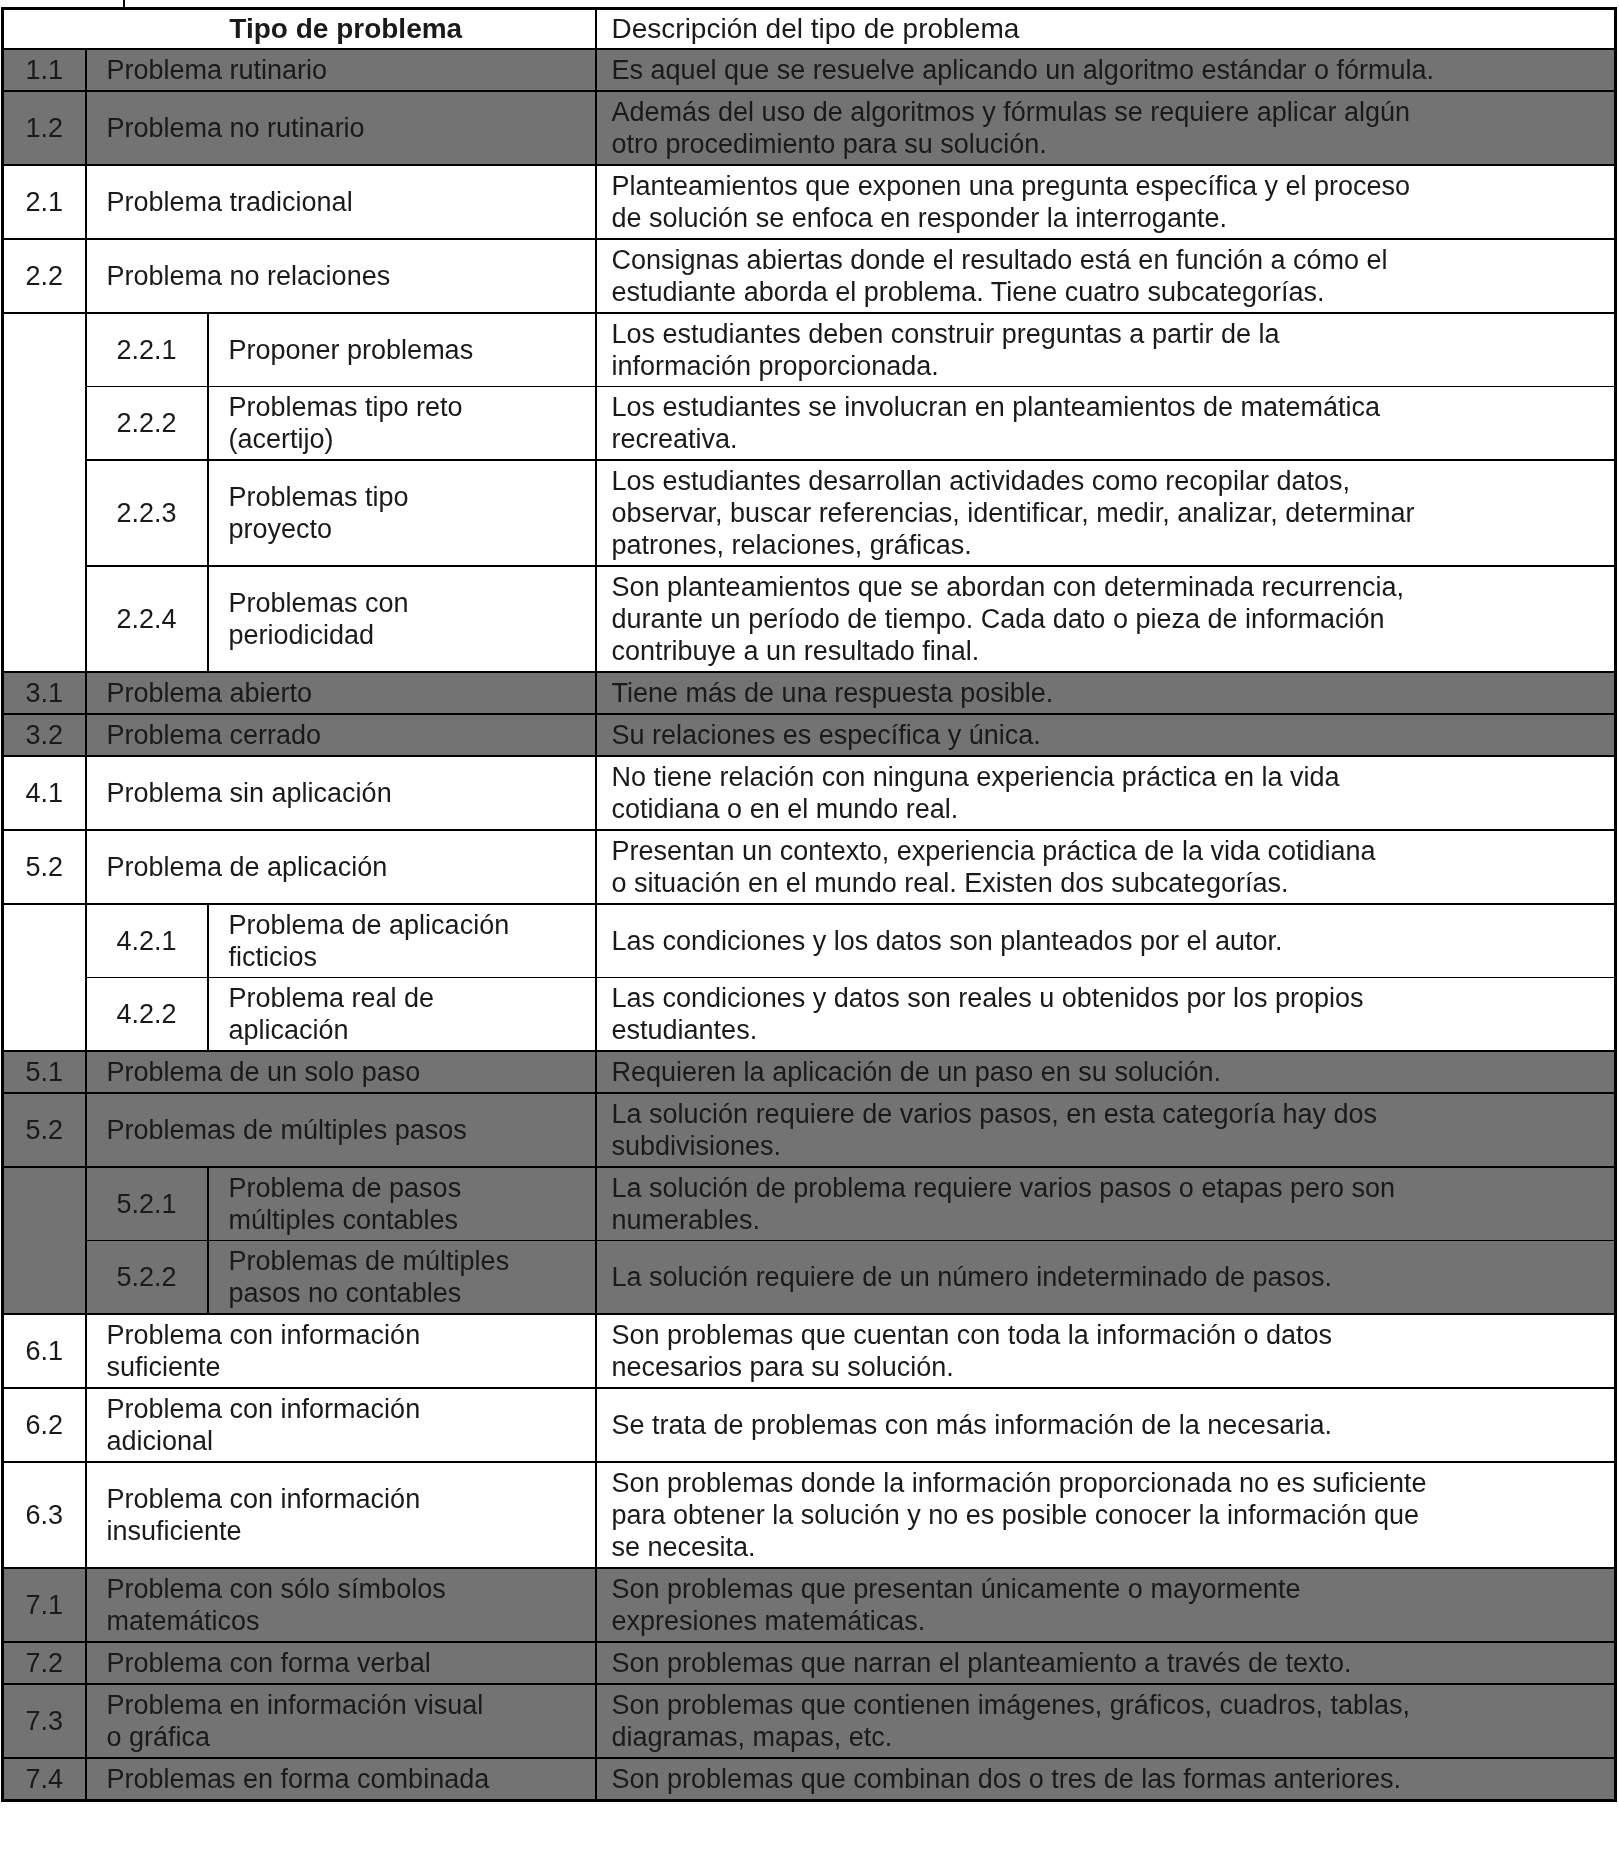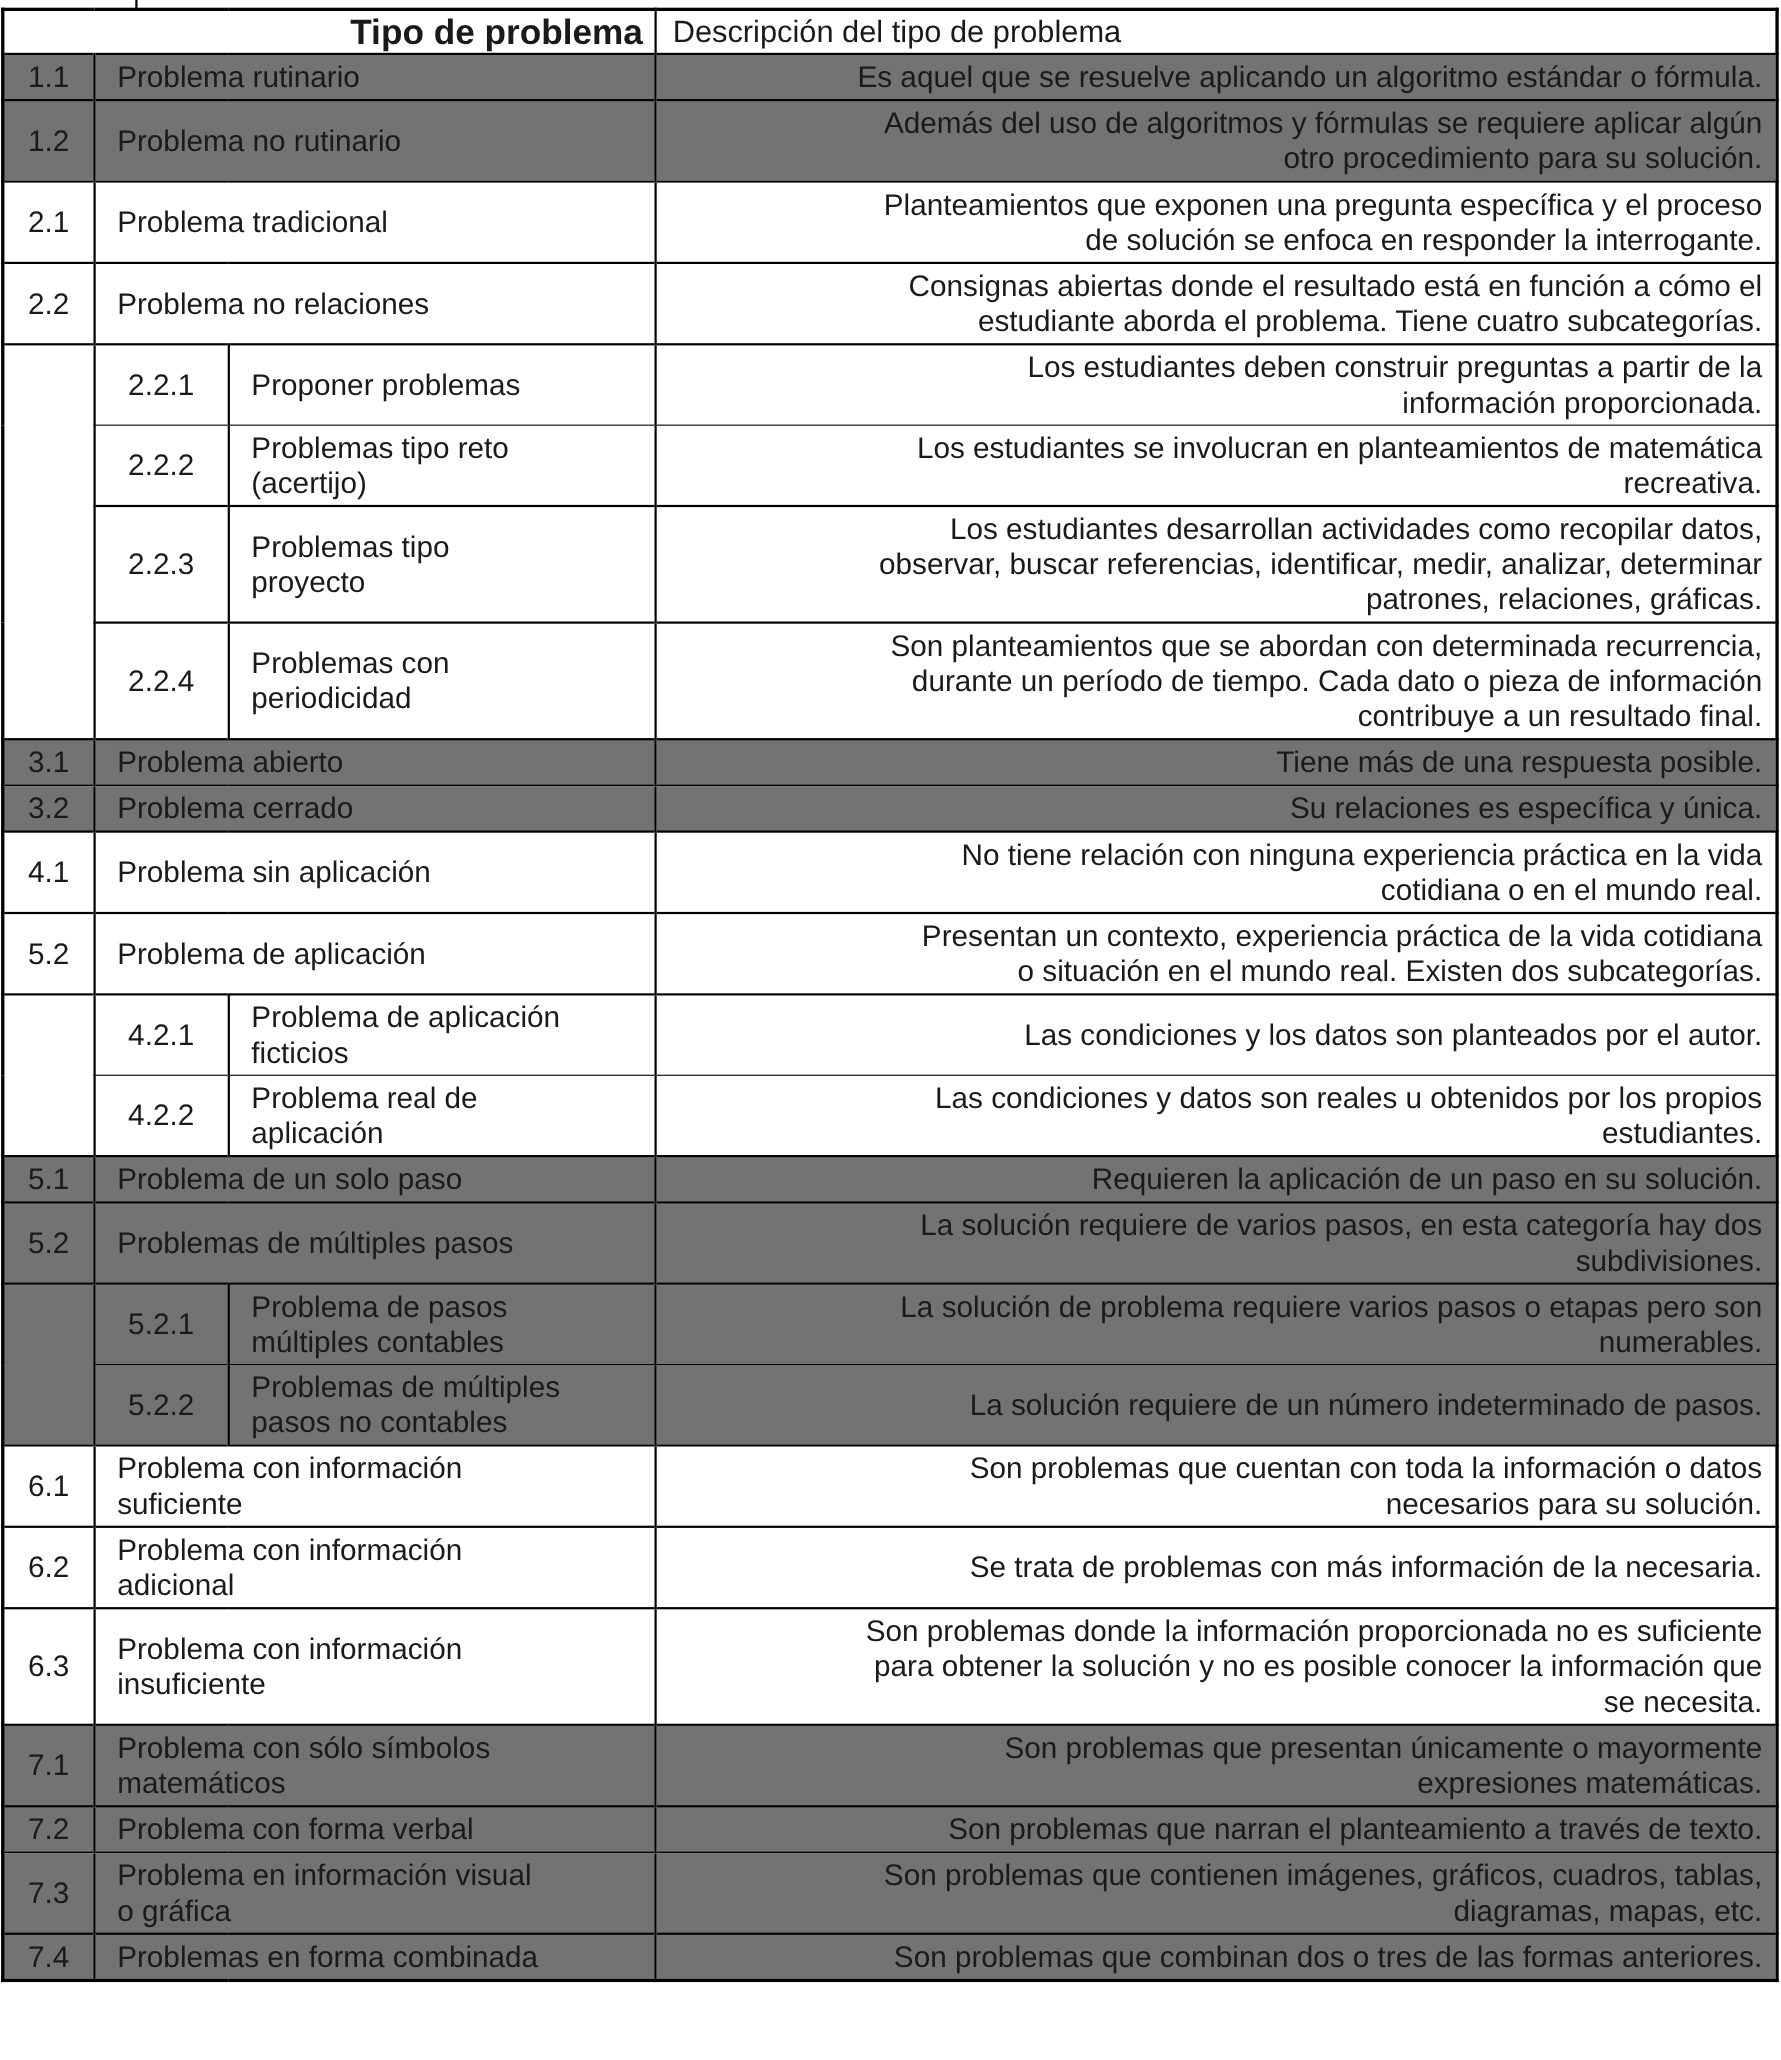--- a/index.html
+++ b/index.html
@@ -42,23 +42,23 @@
   th, td {
     vertical-align: middle;
     font-size: 27px;
     line-height: 32px;
     font-weight: normal;
     padding: 4px 12px;
     overflow: hidden;
   }
 
   th.h-type {
-    text-align: right;
+    text-align: center;
     font-weight: bold;
-    font-size: 32px;
+    font-size: 28px;
     padding: 3px 10px 3px 103px;
     border-right: 2px solid #000;
     white-space: nowrap;
   }
   th.h-desc {
     text-align: left;
     font-weight: normal;
     font-size: 28px;
     padding: 3px 10px 3px 15px;
     white-space: nowrap;
@@ -73,21 +73,21 @@
     border-right: 2px solid #000;
     padding: 0;
   }
   td.label {
     text-align: left;
     padding: 4px 12px 4px 20px;
     border-right: 2px solid #000;
     white-space: pre-line;
   }
   td.desc {
-    text-align: right;
+    text-align: left;
     padding: 4px 12px 4px 15px;
     white-space: pre-line;
   }
   tr.shade { background: #737373; }
 </style>
 </head>
 <body>
 
 <div class="page">
   <div class="top-tick"></div>

